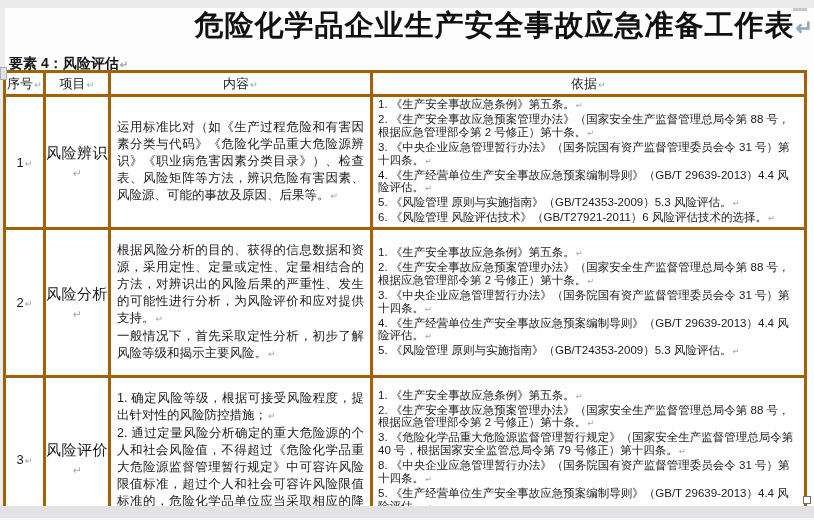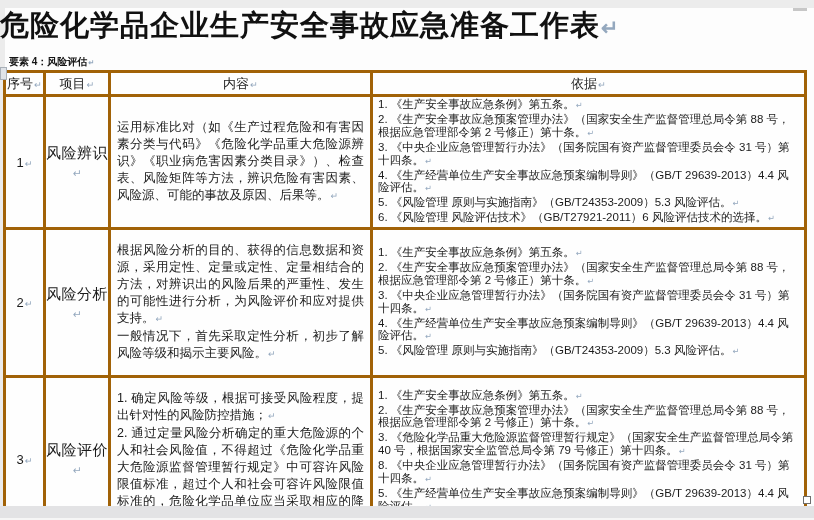--- a/index.html
+++ b/index.html
@@ -19,27 +19,27 @@
   .bottom-band {
     position: absolute; left: 0; top: 506px;
     width: 814px; height: 12px; background: #e3e3e5;
   }
   .bottom-sliver {
     position: absolute; left: 0; top: 518px;
     width: 814px; height: 2px; background: #f6f6f6;
   }
   .doc-title {
     position: absolute; left: 0; top: 6px; width: 100%;
-    text-align: left;
+    text-align: right;
     font-size: 29px; font-weight: bold; letter-spacing: 1px;
     color: #111;
   }
   .section-label {
     position: absolute; left: 9px; top: 55px;
-    font-size: 10px; font-weight: bold; color: #151515;
+    font-size: 14px; font-weight: bold; color: #151515;
   }
   table.worksheet {
     position: absolute; left: 3px; top: 70px;
     width: 801px;
     border-collapse: collapse; table-layout: fixed;
     border: 2px solid #3d3d3d;
     background: #fefefe;
   }
   .worksheet th, .worksheet td {
     border: 3px solid #a16207;

